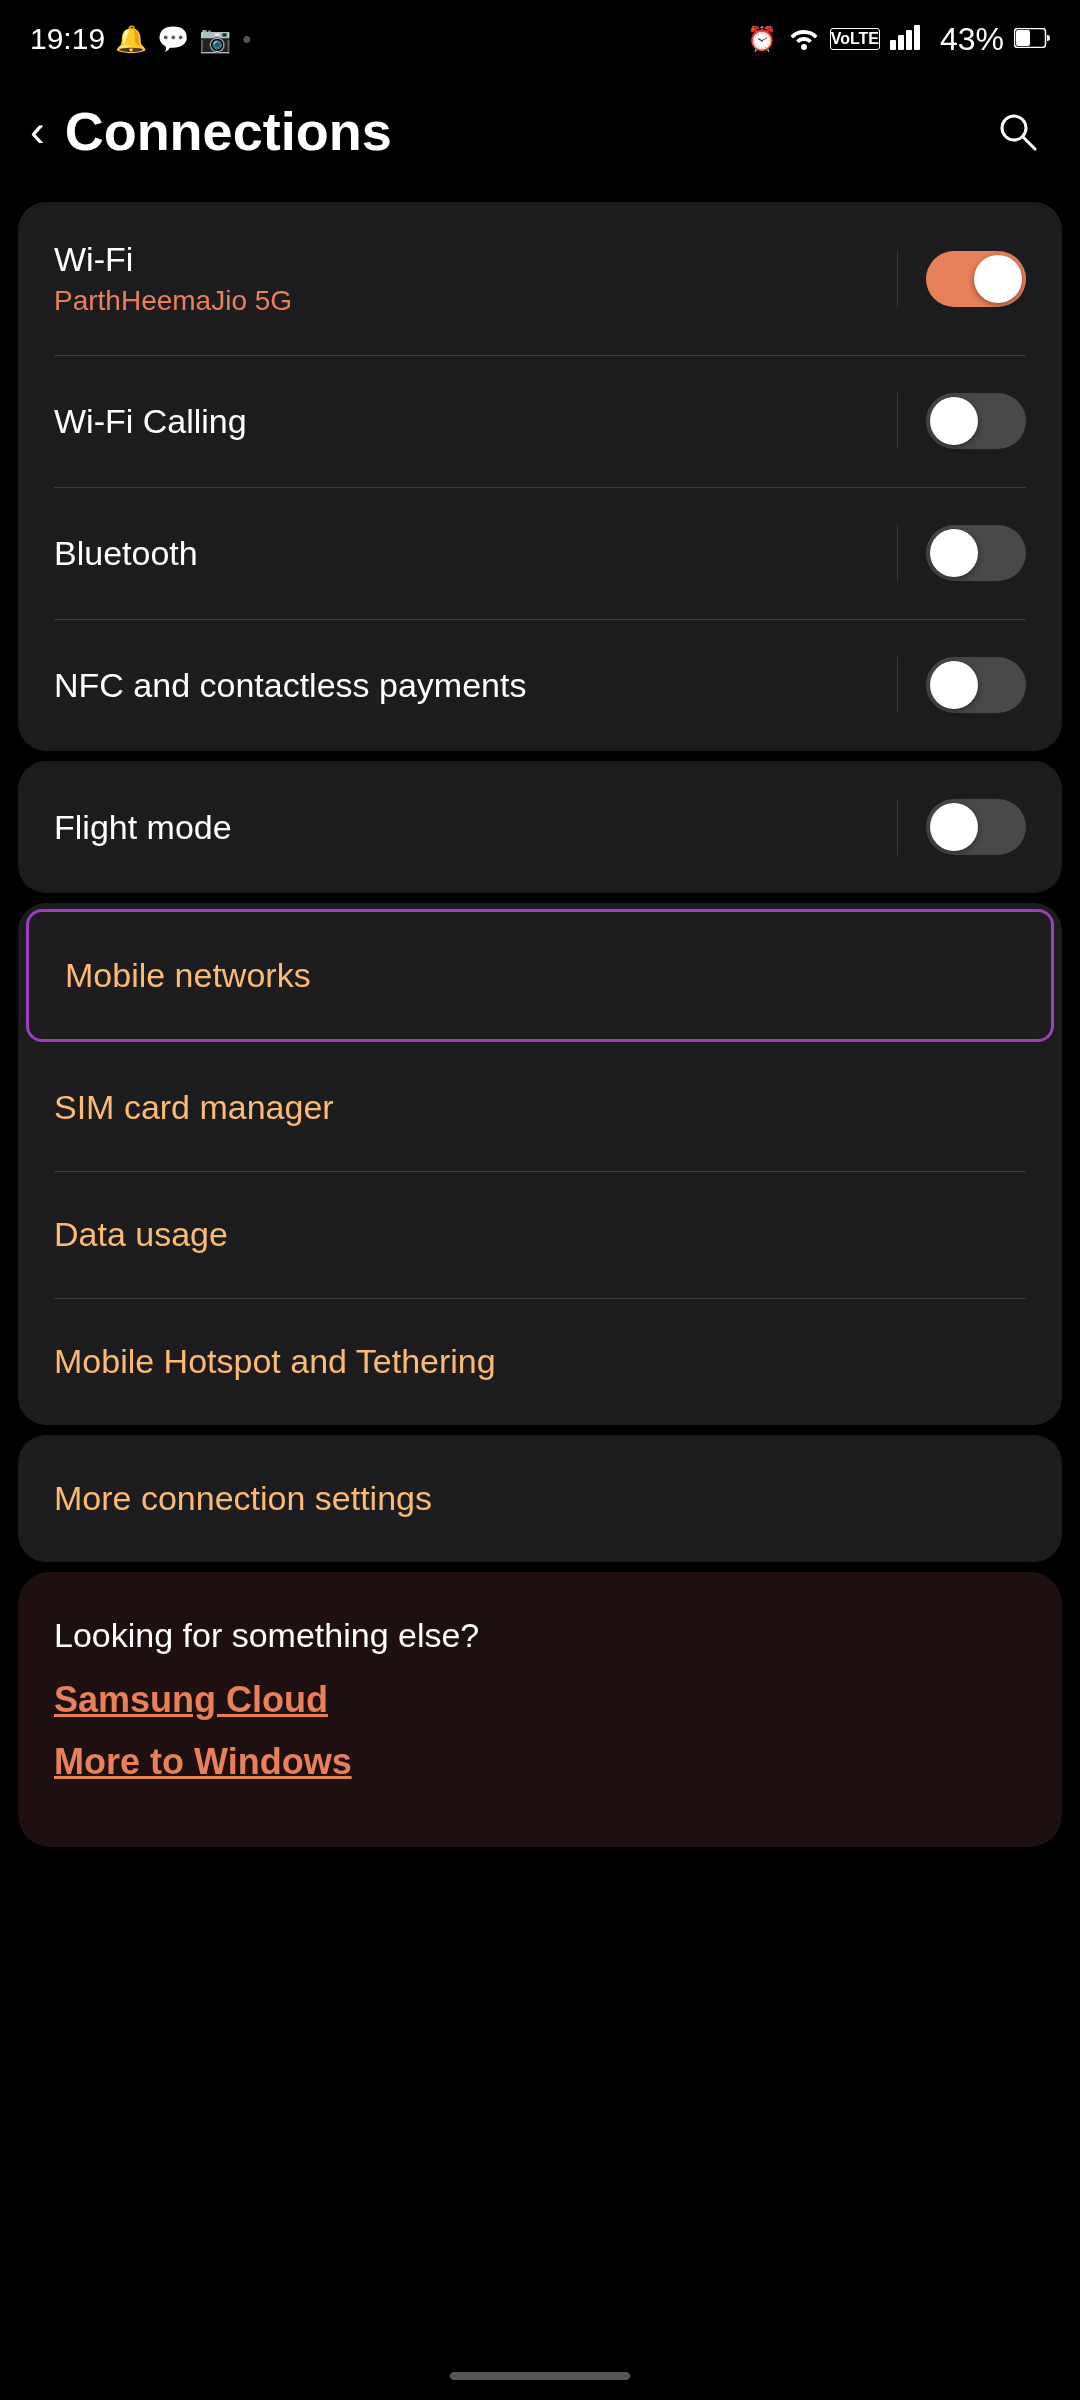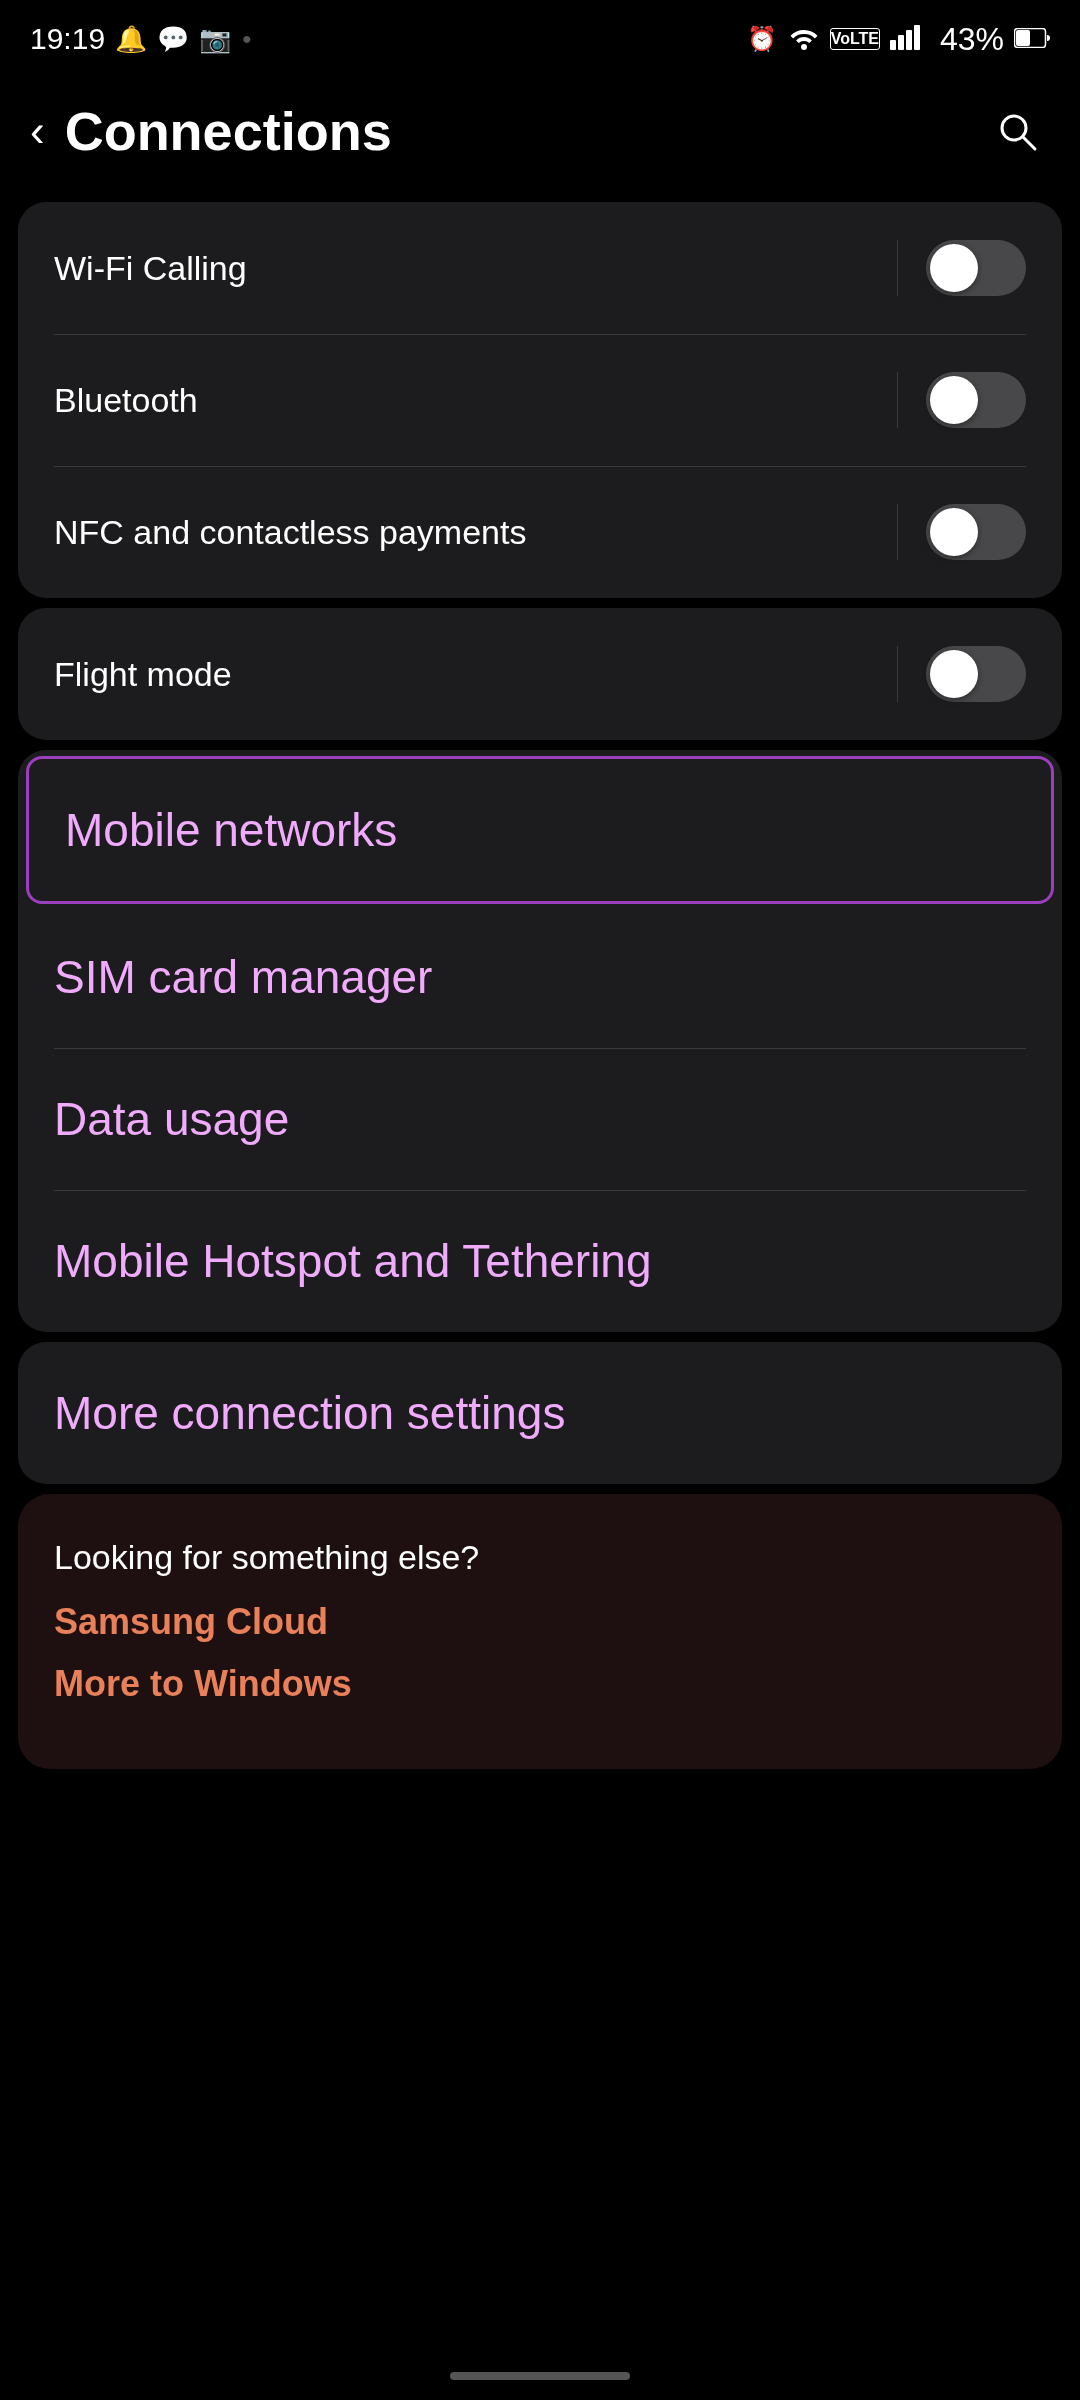--- a/index.html
+++ b/index.html
@@ -198,23 +198,23 @@
       content: '';
       position: absolute;
       top: 0;
       left: 36px;
       right: 36px;
       height: 1px;
       background-color: #3a3a3c;
     }
 
     .settings-item-no-toggle .settings-item-title {
-      font-size: 46px;
+      font-size: 34px;
       font-weight: 400;
-      color: #f0abfc;
+      color: #fdba74;
     }
 
     .mobile-networks-highlighted {
       border: 3px solid #9b3fbf;
       border-radius: 16px;
       margin: 2px 4px;
     }
 
     
     .more-card {
@@ -237,20 +237,21 @@
       margin-bottom: 24px;
     }
 
     .looking-link {
       font-size: 36px;
       font-weight: 600;
       color: #e8805a;
       display: block;
       margin-bottom: 20px;
       cursor: pointer;
+      text-decoration: underline;
     }
 
     
     .home-indicator {
       position: fixed;
       bottom: 20px;
       left: 50%;
       transform: translateX(-50%);
       width: 180px;
       height: 8px;
@@ -319,20 +320,32 @@
   <div class="search-icon-header">
     <svg width="44" height="44" viewBox="0 0 44 44" fill="none">
       <circle cx="19" cy="19" r="12" stroke="white" stroke-width="3"></circle>
       <line x1="28" y1="28" x2="40" y2="40" stroke="white" stroke-width="3" stroke-linecap="round"></line>
     </svg>
   </div>
 </div>
 
 <div class="settings-card">
 
+  <div class="settings-item">
+    <div class="settings-item-left">
+      <span class="settings-item-title">Wi-Fi</span>
+      <span class="settings-item-subtitle">ParthHeemaJio 5G</span>
+    </div>
+    <div class="toggle-container">
+      <div class="toggle-divider"></div>
+      <div class="toggle on">
+        <div class="toggle-thumb"></div>
+      </div>
+    </div>
+  </div>
 
   <div class="settings-item">
     <div class="settings-item-left">
       <span class="settings-item-title">Wi-Fi Calling</span>
     </div>
     <div class="toggle-container">
       <div class="toggle-divider"></div>
       <div class="toggle off">
         <div class="toggle-thumb"></div>
       </div>

